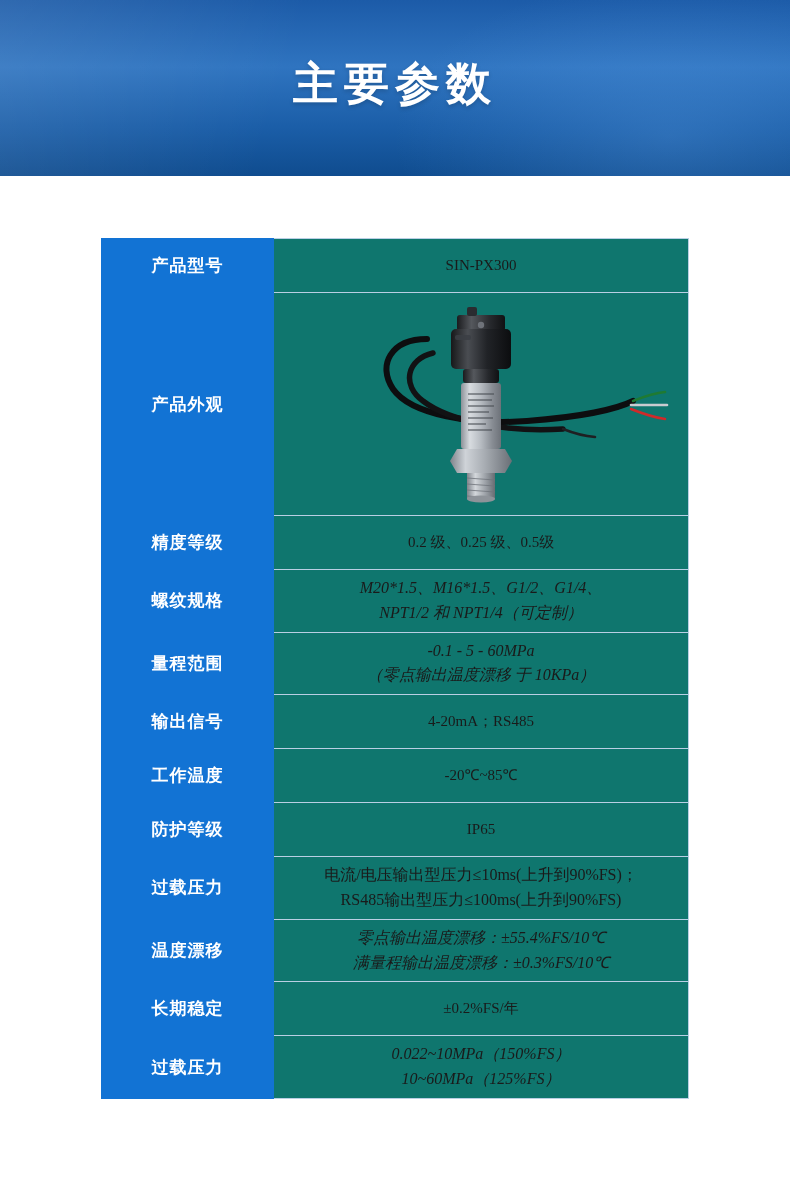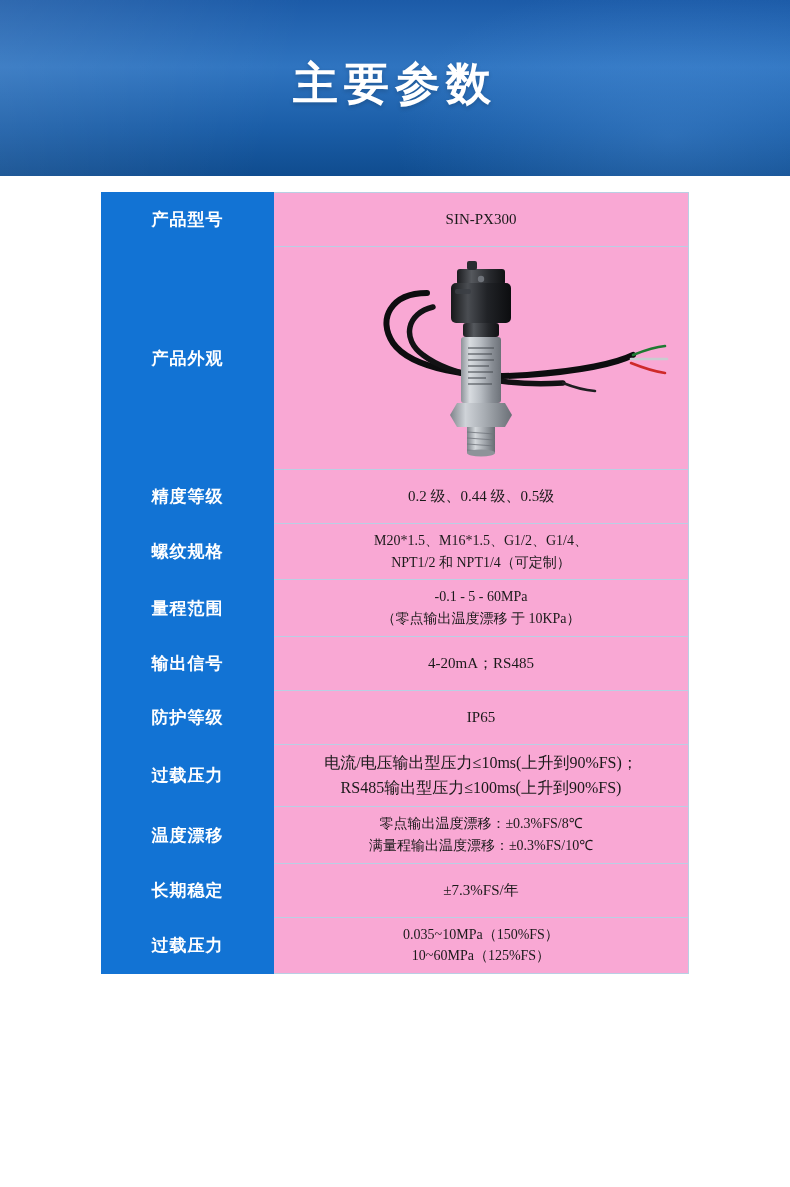--- a/index.html
+++ b/index.html
@@ -61,21 +61,21 @@
     letter-spacing: 6px;
     text-shadow: 0 2px 4px rgba(0,0,0,0.18);
     z-index: 2;
   }
   
   .body-area {
     position: relative;
     width: 790px;
     height: 1011px;
     background: #ffffff;
-    padding-top: 16px;
+    padding-top: 62px;
   }
   .spec-table {
     width: 588px;
     margin: 0 auto;
     border-collapse: collapse;
     table-layout: fixed;
     border: 1px solid #b9cfe4;
   }
   .spec-table td {
     border: 1px solid #b9cfe4;
@@ -87,31 +87,31 @@
     color: #ffffff;
     font-size: 17px;
     font-weight: bold;
     text-align: center;
     letter-spacing: 1px;
     vertical-align: middle;
     height: 54px;
     border-color: #1273d4;
   }
   td.value {
-    background: #f9a8d4;
+    background: #0f766e;
     color: #1a1a1a;
     font-size: 15px;
     text-align: center;
     vertical-align: middle;
     line-height: 1.55;
     padding: 6px 8px;
     font-family: "Liberation Serif", serif;
   }
   td.value .line { display: block; white-space: nowrap; }
-  td.value.small { font-size: 14px; }
+  td.value.small { font-size: 16px; font-style: italic; }
   td.value.tiny { font-size: 16px; }
   .image-cell {
     height: 222px;
     padding: 0 !important;
     position: relative;
     background: #ffffff;
   }
   .label-tall { height: 222px; }
   
   .sensor-wrap {
@@ -227,21 +227,21 @@
                 </g>
                 <ellipse cx="200" cy="206" rx="14" ry="3.4" fill="#8e9399"></ellipse>
               </svg>
             </div>
           </td>
         </tr>
 
         <tr>
           <td class="label">精度等级</td>
           <td class="value">
-            <span class="line">0.2 级、0.44 级、0.5级</span>
+            <span class="line">0.2 级、0.25 级、0.5级</span>
           </td>
         </tr>
 
         <tr>
           <td class="label">螺纹规格</td>
           <td class="value small">
             <span class="line">M20*1.5、M16*1.5、G1/2、G1/4、</span>
             <span class="line">NPT1/2 和 NPT1/4（可定制）</span>
           </td>
         </tr>
@@ -255,56 +255,62 @@
         </tr>
 
         <tr>
           <td class="label">输出信号</td>
           <td class="value">
             <span class="line">4-20mA；RS485</span>
           </td>
         </tr>
 
 
+        <tr>
+          <td class="label">工作温度</td>
+          <td class="value">
+            <span class="line">-20℃~85℃</span>
+          </td>
+        </tr>
 
         <tr>
           <td class="label">防护等级</td>
           <td class="value">
             <span class="line">IP65</span>
           </td>
         </tr>
 
         <tr>
           <td class="label">过载压力</td>
           <td class="value tiny">
             <span class="line">电流/电压输出型压力≤10ms(上升到90%FS)；</span>
             <span class="line">RS485输出型压力≤100ms(上升到90%FS)</span>
           </td>
         </tr>
 
         <tr>
           <td class="label">温度漂移</td>
           <td class="value small">
-            <span class="line">零点输出温度漂移：±0.3%FS/8℃</span>
+            <span class="line">零点输出温度漂移：±55.4%FS/10℃</span>
             <span class="line">满量程输出温度漂移：±0.3%FS/10℃</span>
           </td>
         </tr>
 
         <tr>
           <td class="label">长期稳定</td>
           <td class="value">
-            <span class="line">±7.3%FS/年</span>
+            <span class="line">±0.2%FS/年</span>
           </td>
         </tr>
 
 
         <tr>
           <td class="label">过载压力</td>
           <td class="value small">
-            <span class="line">0.035~10MPa（150%FS）</span>
+            <span class="line">0.022~10MPa（150%FS）</span>
             <span class="line">10~60MPa（125%FS）</span>
           </td>
         </tr>
 
       </tbody>
     </table>
   </div>
 </div>
 
 </body></html>

